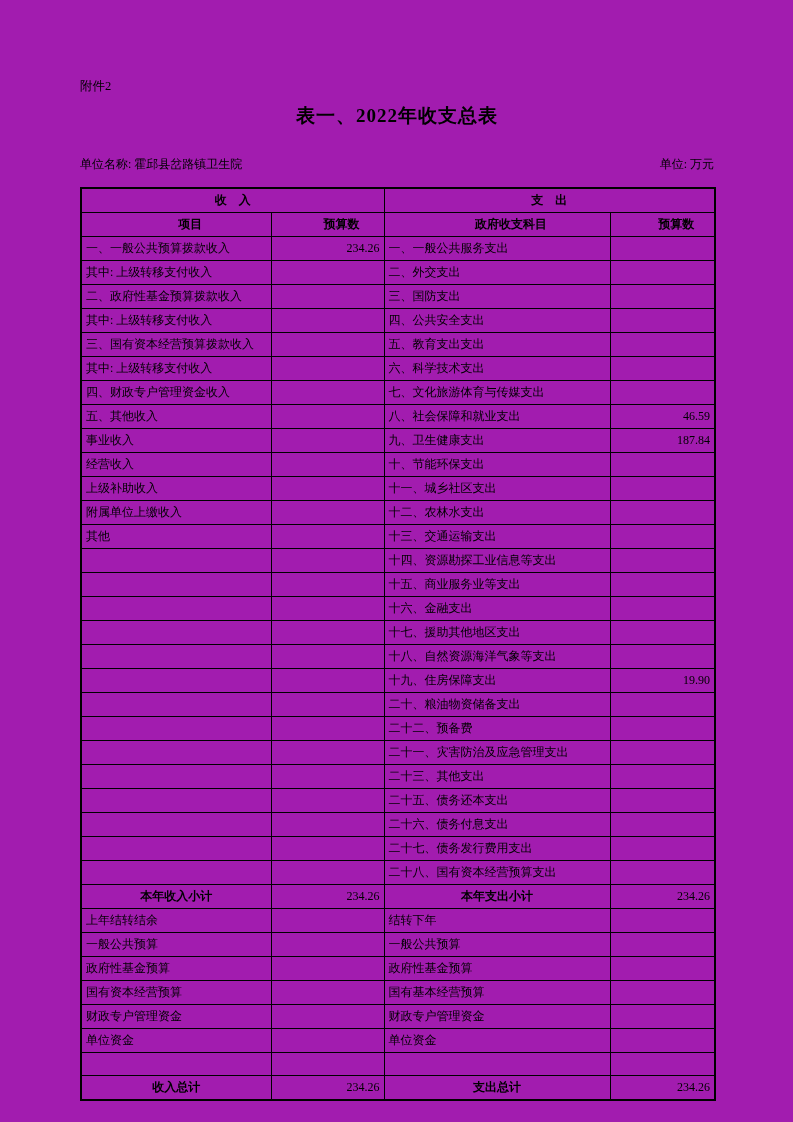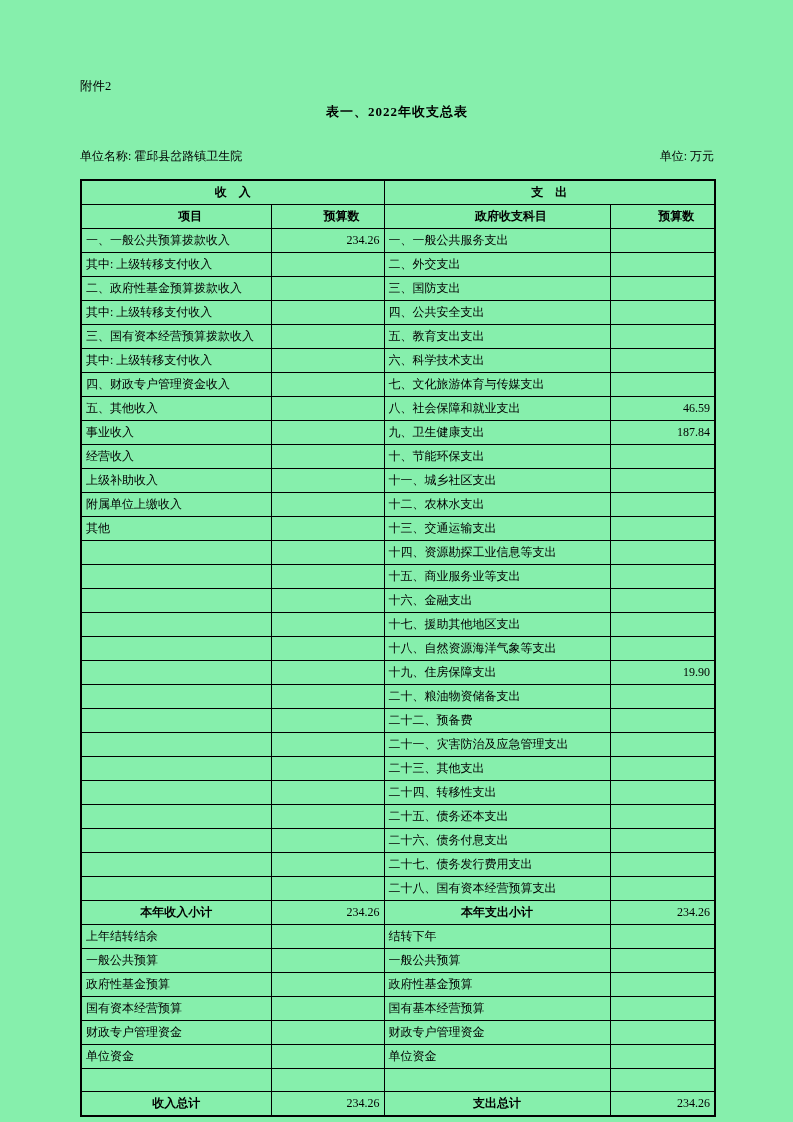--- a/index.html
+++ b/index.html
@@ -6,32 +6,32 @@
     margin: 0;
     padding: 0;
     background: #ffffff;
     color: #000000;
     font-family: "Liberation Serif", "DejaVu Serif", serif;
   }
   .page {
     position: relative;
     width: 793px;
     height: 1122px;
-    background: #86efac;
+    background: #a21caf;
     box-sizing: border-box;
     padding: 78px 79px 0 80px;
     overflow: hidden;
   }
   .attachment {
     font-size: 12.5px;
   }
   .title {
     margin: 8px 0 0 0;
     text-align: center;
-    font-size: 13px;
+    font-size: 19px;
     font-weight: bold;
     letter-spacing: 1px;
   }
   .meta-row {
     display: flex;
     justify-content: space-between;
     align-items: flex-end;
     font-size: 12px;
     margin-top: 27px;
     margin-bottom: 14px;
@@ -240,26 +240,20 @@
         </tr>
         <tr>
           <td class="label"></td>
           <td class="num"></td>
           <td class="label">二十三、其他支出</td>
           <td class="num"></td>
         </tr>
         <tr>
           <td class="label"></td>
           <td class="num"></td>
-          <td class="label">二十四、转移性支出</td>
-          <td class="num"></td>
-        </tr>
-        <tr>
-          <td class="label"></td>
-          <td class="num"></td>
           <td class="label">二十五、债务还本支出</td>
           <td class="num"></td>
         </tr>
         <tr>
           <td class="label"></td>
           <td class="num"></td>
           <td class="label">二十六、债务付息支出</td>
           <td class="num"></td>
         </tr>
         <tr>

